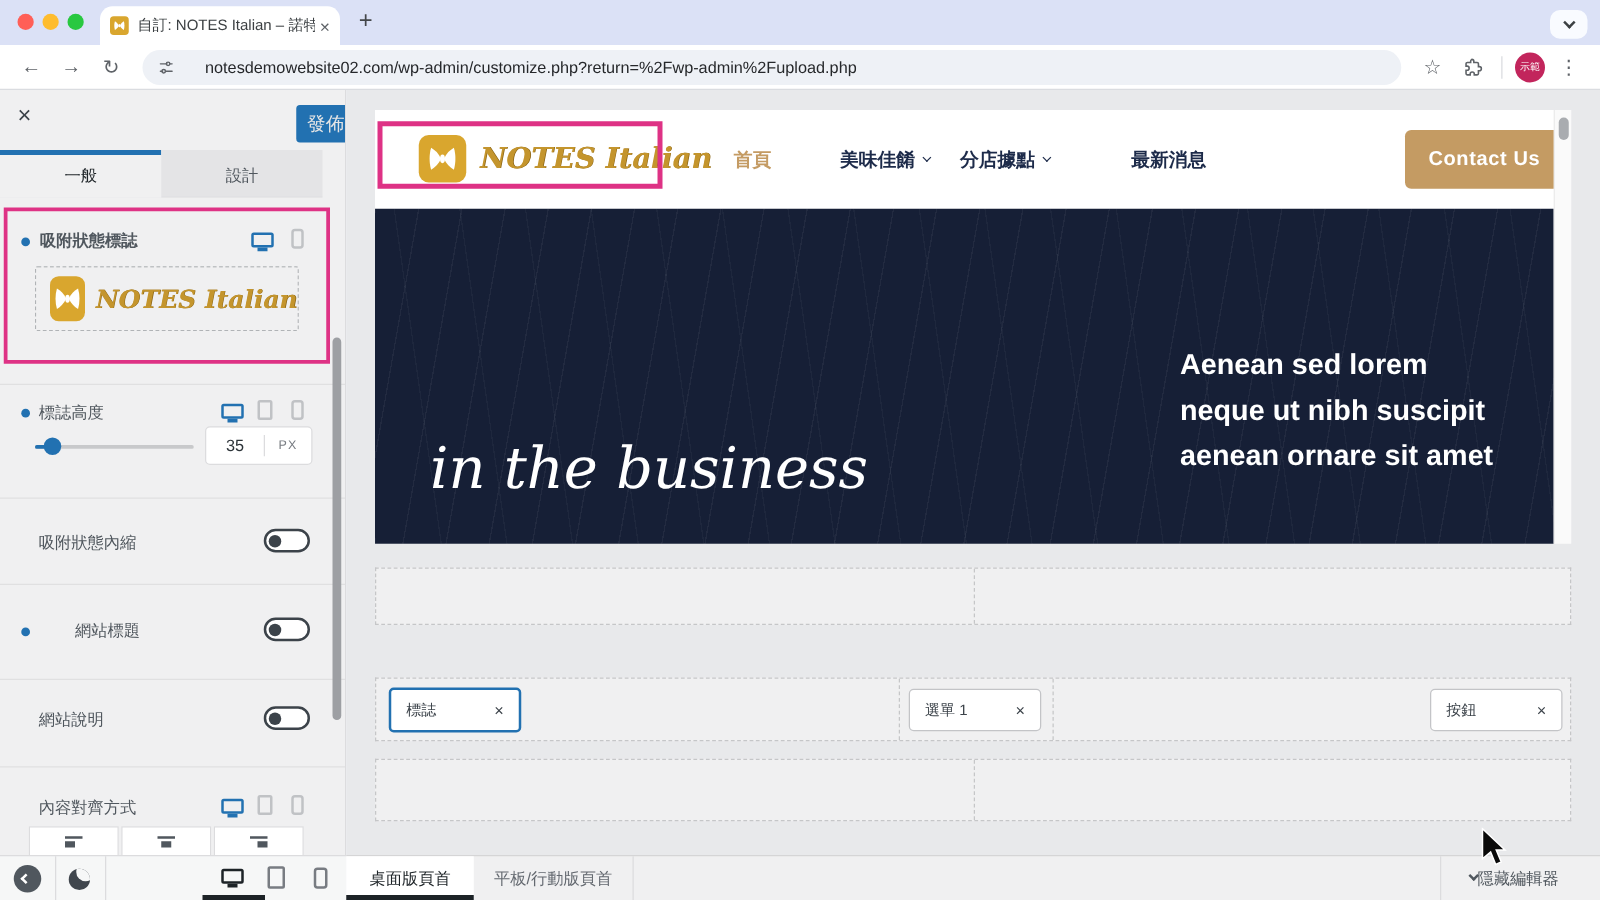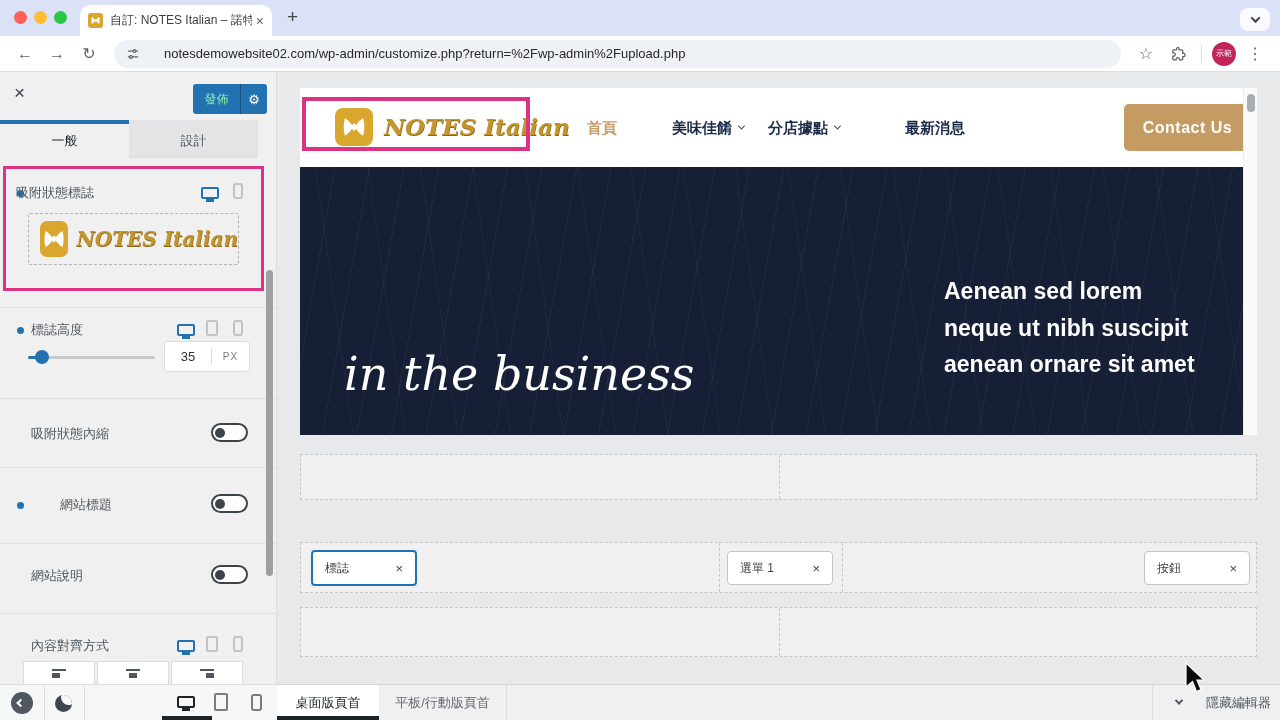--- a/index.html
+++ b/index.html
@@ -22,21 +22,21 @@
   .nav-btn { font-size:16px; color:#5f6368; width:26px; text-align:center; flex:0 0 auto; }
   .omnibox { flex:1; height:28px; background:#eef1f6; border-radius:14px; display:flex; align-items:center; padding:0 12px; gap:24px; margin:0 6px; min-width:0; }
   .url { font-size:13px; color:#26282b; white-space:nowrap; overflow:hidden; }
   .tb-divider { width:1px; height:18px; background:#dadce0; margin:0 4px; flex:0 0 1px; }
   .avatar { width:24px; height:24px; border-radius:50%; background:#c2255c; color:#fff; font-size:8px; display:flex; align-items:center; justify-content:center; flex:0 0 24px; }
 
   
   .sidebar { position:absolute; left:0; top:72px; width:277px; height:612px; background:#f0f0f1; border-right:1px solid #dcdcde; overflow:hidden; }
   .sb-close { position:absolute; left:14px; top:10px; font-size:19px; color:#3c434a; }
   .publish-group { position:absolute; left:193px; top:12px; height:30px; display:flex; }
-  .publish-main { width:47px; background:#2271b1; color:#86efac; font-size:12px; display:flex; align-items:center; justify-content:center; border-radius:3px 0 0 3px; }
+  .publish-main { width:47px; background:#2271b1; color:#e5e5e5; font-size:15px; display:flex; align-items:center; justify-content:center; border-radius:3px 0 0 3px;margin-left:44px; }
   .publish-gear { width:27px; background:#2271b1; color:#fff; font-size:13px; display:flex; align-items:center; justify-content:center; border-left:1px solid rgba(0,0,0,.28); border-radius:0 3px 3px 0; }
   .sb-tabs { position:absolute; left:0; top:48px; width:258px; height:38px; display:flex; border-bottom:1px solid #dcdcde; }
   .sb-tab { flex:1; display:flex; align-items:center; justify-content:center; font-size:13px; color:#50575e; background:#e4e4e6; border-top:4px solid transparent; }
   .sb-tab.active { background:#f0f0f1; border-top:4px solid #2271b1; color:#1d2327; border-bottom:1px solid #f0f0f1; margin-bottom:-1px; }
   .pinkbox { position:absolute; border:3px solid #de3285; pointer-events:none; z-index:5; }
   .bullet { position:absolute; width:7px; height:7px; border-radius:50%; background:#2271b1; }
   .sb-label { position:absolute; font-size:13px; color:#50575e; }
   .sb-div { position:absolute; left:0; width:277px; height:1px; background:#e0e0e1; }
   .logo-box { position:absolute; left:28px; top:141px; width:211px; height:52px; border:1px dashed #b0b3b6; border-radius:2px; display:flex; align-items:center; padding-left:11px; gap:9px; background:#f0f0f1; }
   .logo-ic { border-radius:7px; background:#d9a62e; display:flex; align-items:center; justify-content:center; }
@@ -93,21 +93,21 @@
   .chip { position:absolute; background:#fff; border:1px solid #c3c4c7; border-radius:4px; display:flex; align-items:center; justify-content:space-between; padding:0 12px; font-size:12px; color:#3c434a; }
   .chip.selected { border:2px solid #2271b1; }
   .chip .x { color:#3c434a; font-size:13px; }
 
   
   .bottombar { position:absolute; left:277px; top:684px; width:1003px; height:36px; background:#f0f0f1; border-top:1px solid #d5d5d6; }
   .bb-tab { position:absolute; top:0; height:36px; display:flex; align-items:center; justify-content:center; font-size:13px; }
   .bb-tab.active { background:#fff; color:#1d2327; }
   .bb-tab.inactive { color:#646970; }
   .bb-underline { position:absolute; left:0; top:31px; width:102px; height:5px; background:#1d2327; }
-  .hide-editor { position:absolute; left:899px; top:0; height:36px; display:flex; align-items:center; gap:24px; color:#50575e; font-size:13px; }
+  .hide-editor { position:absolute; left:899px; top:0; height:36px; display:flex; align-items:center; gap:0; color:#50575e; font-size:13px; }
   .hide-editor .chev { width:6px; height:6px; border-width:2px; margin-top:-3px; }
 
   .cursor { position:absolute; left:1183px; top:662px; z-index:99; pointer-events:none; }
 </style>
 </head>
 <body>
 
 <div id="root">
 
   <div class="tabstrip">
@@ -164,21 +164,21 @@
     </div>
 
     <div class="sb-tabs">
       <span class="sb-tab active">一般</span>
       <span class="sb-tab">設計</span>
     </div>
 
     <div class="pinkbox" style="left:3px;top:94px;width:261px;height:125px;"></div>
 
     <span class="bullet" style="left:17px;top:118px;"></span>
-    <span class="sb-label" style="left:16px;top:112px;">吸附狀態標誌</span>
+    <span class="sb-label" style="left:32px;top:112px;font-weight:bold;">吸附狀態標誌</span>
     <span class="ic blue abs" style="left:201px;top:113px;"><i class="ic-desktop"></i></span>
     <span class="ic abs" style="left:233px;top:111px;"><i class="ic-phone"></i></span>
     <div class="logo-box">
       <span class="logo-ic" style="width:36px;height:36px;">
         <svg width="26" height="26" viewBox="0 0 24 24">
             <path fill="#fff" d="M4.2 4.5C2.8 9 2.8 15 4.2 19.5 6.8 18 9.5 15.5 11 12 9.5 8.5 6.8 6 4.2 4.5Z"></path>
             <path fill="#fff" d="M19.8 4.5C21.2 9 21.2 15 19.8 19.5 17.2 18 14.5 15.5 13 12 14.5 8.5 17.2 6 19.8 4.5Z"></path>
             <ellipse cx="12" cy="12" rx="1.7" ry="3" fill="#fff"></ellipse>
           </svg>
       </span>

